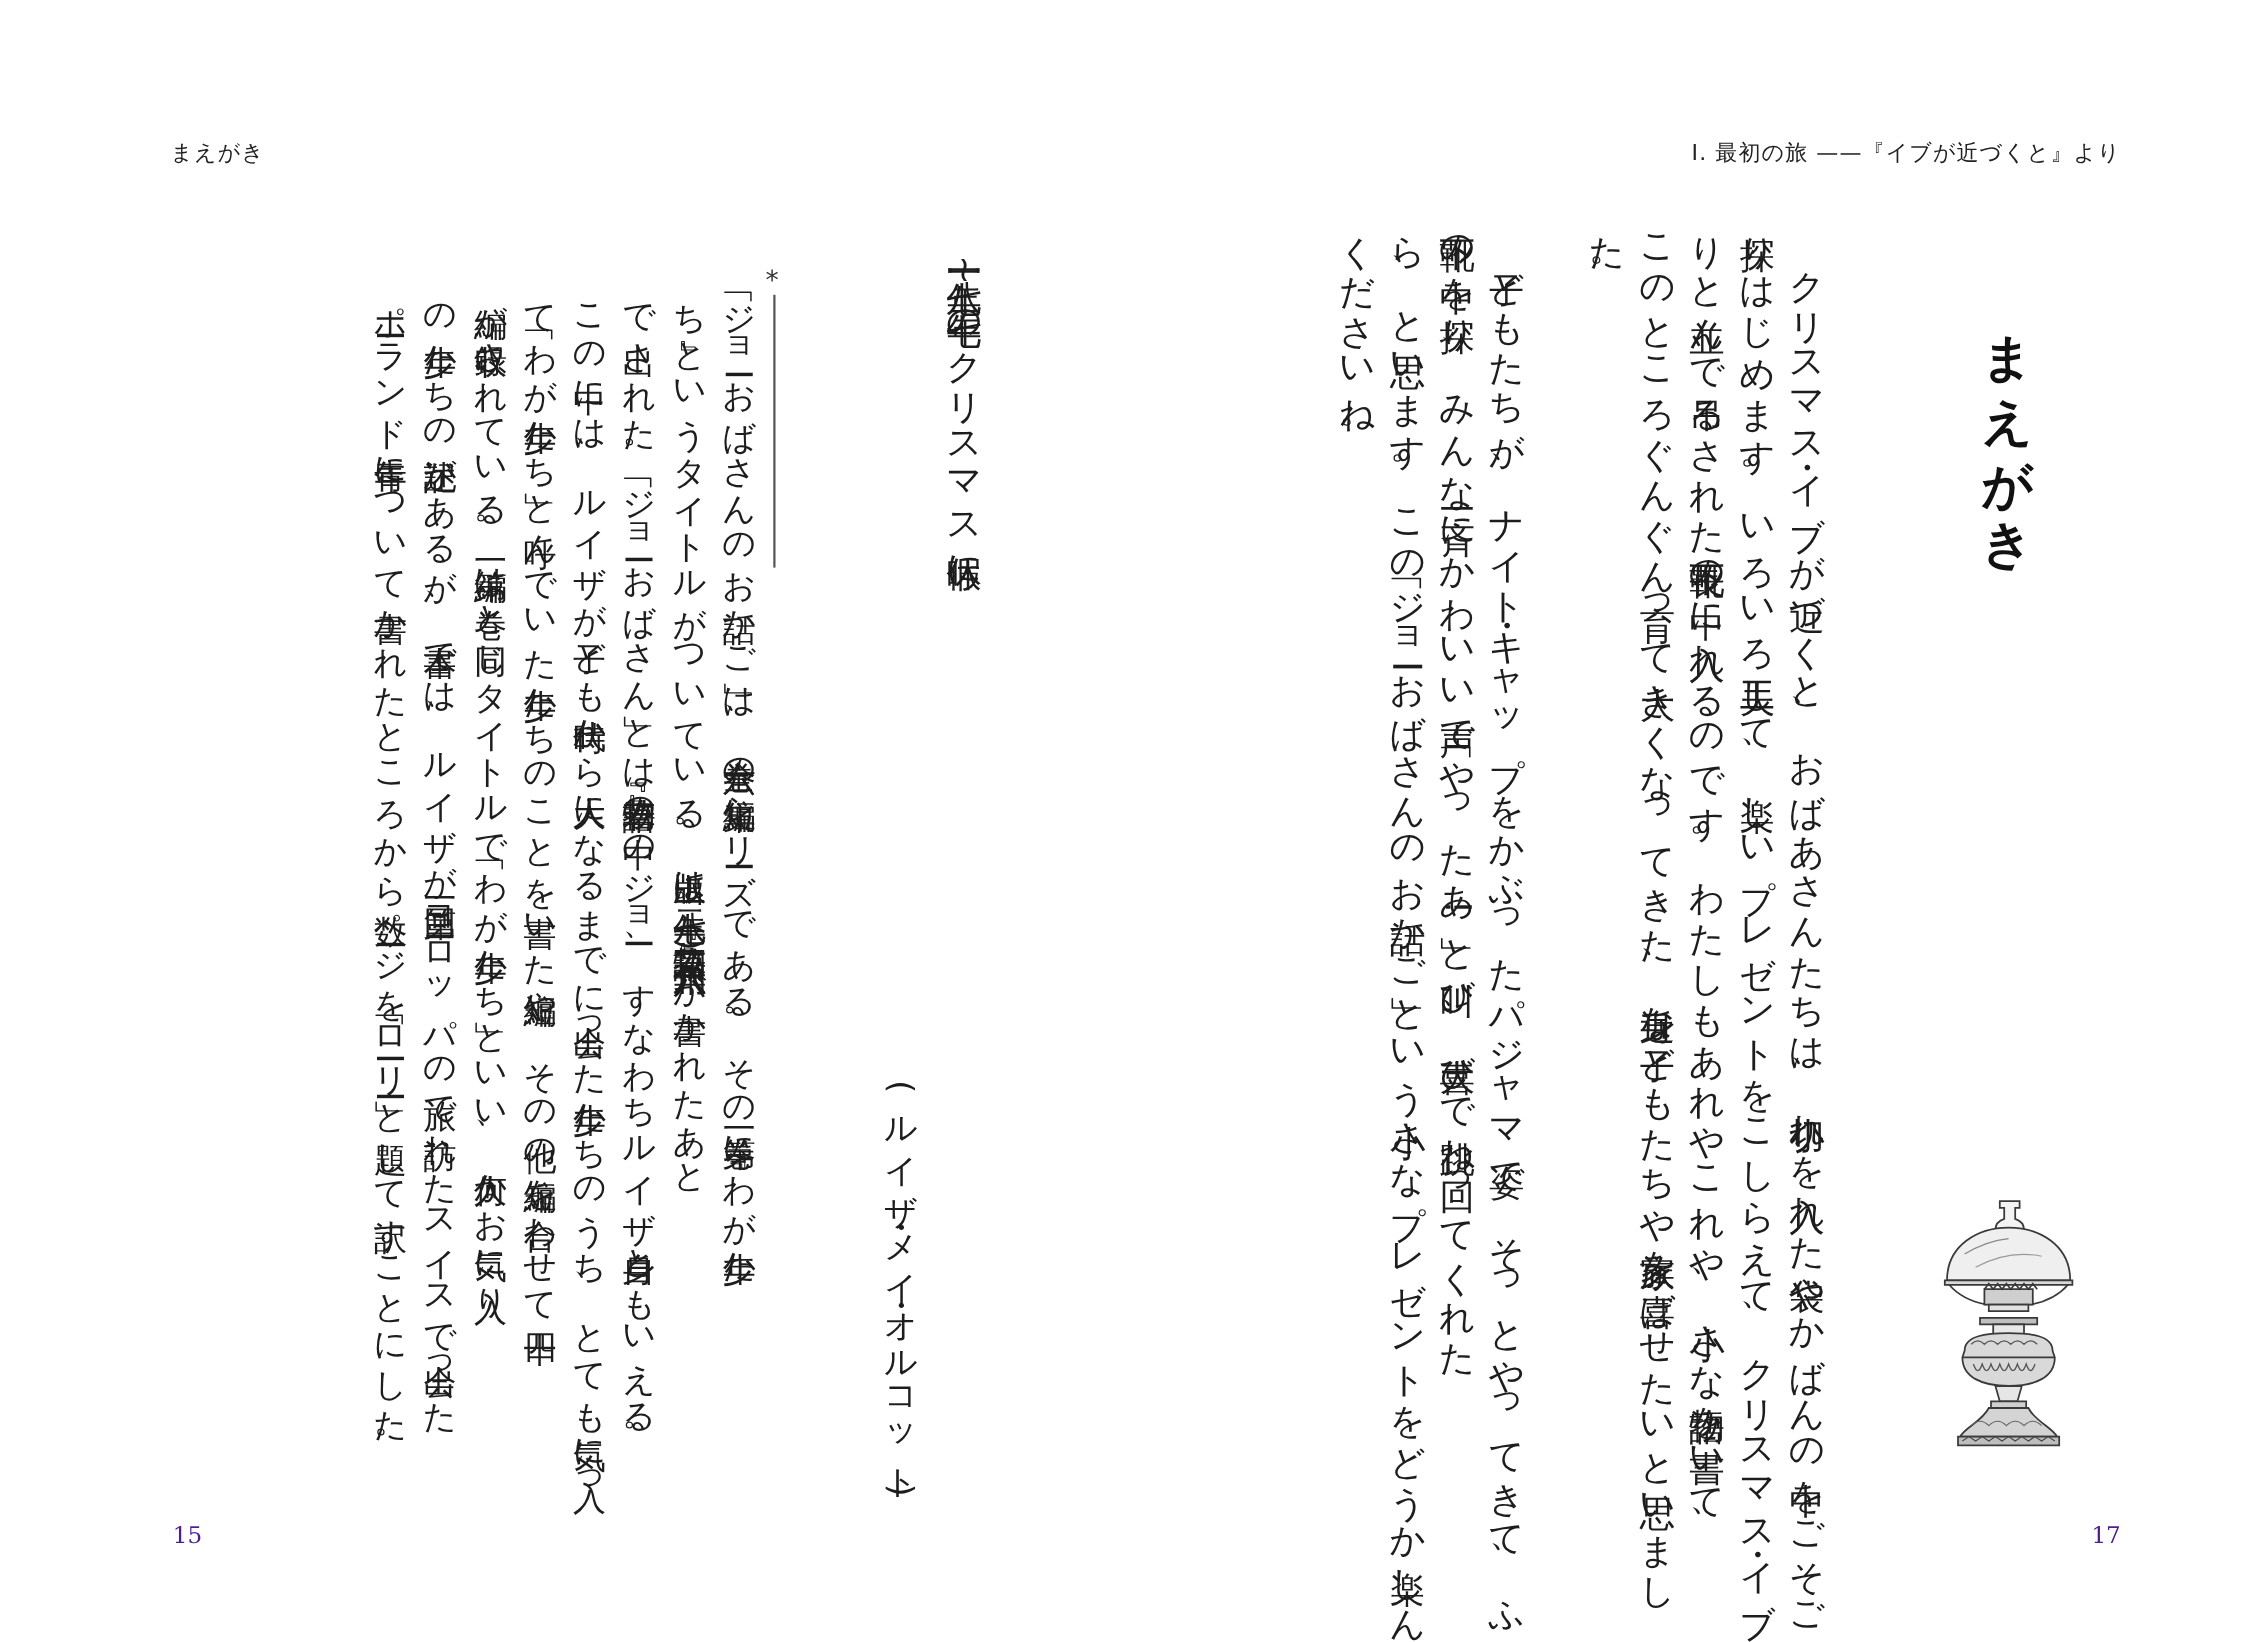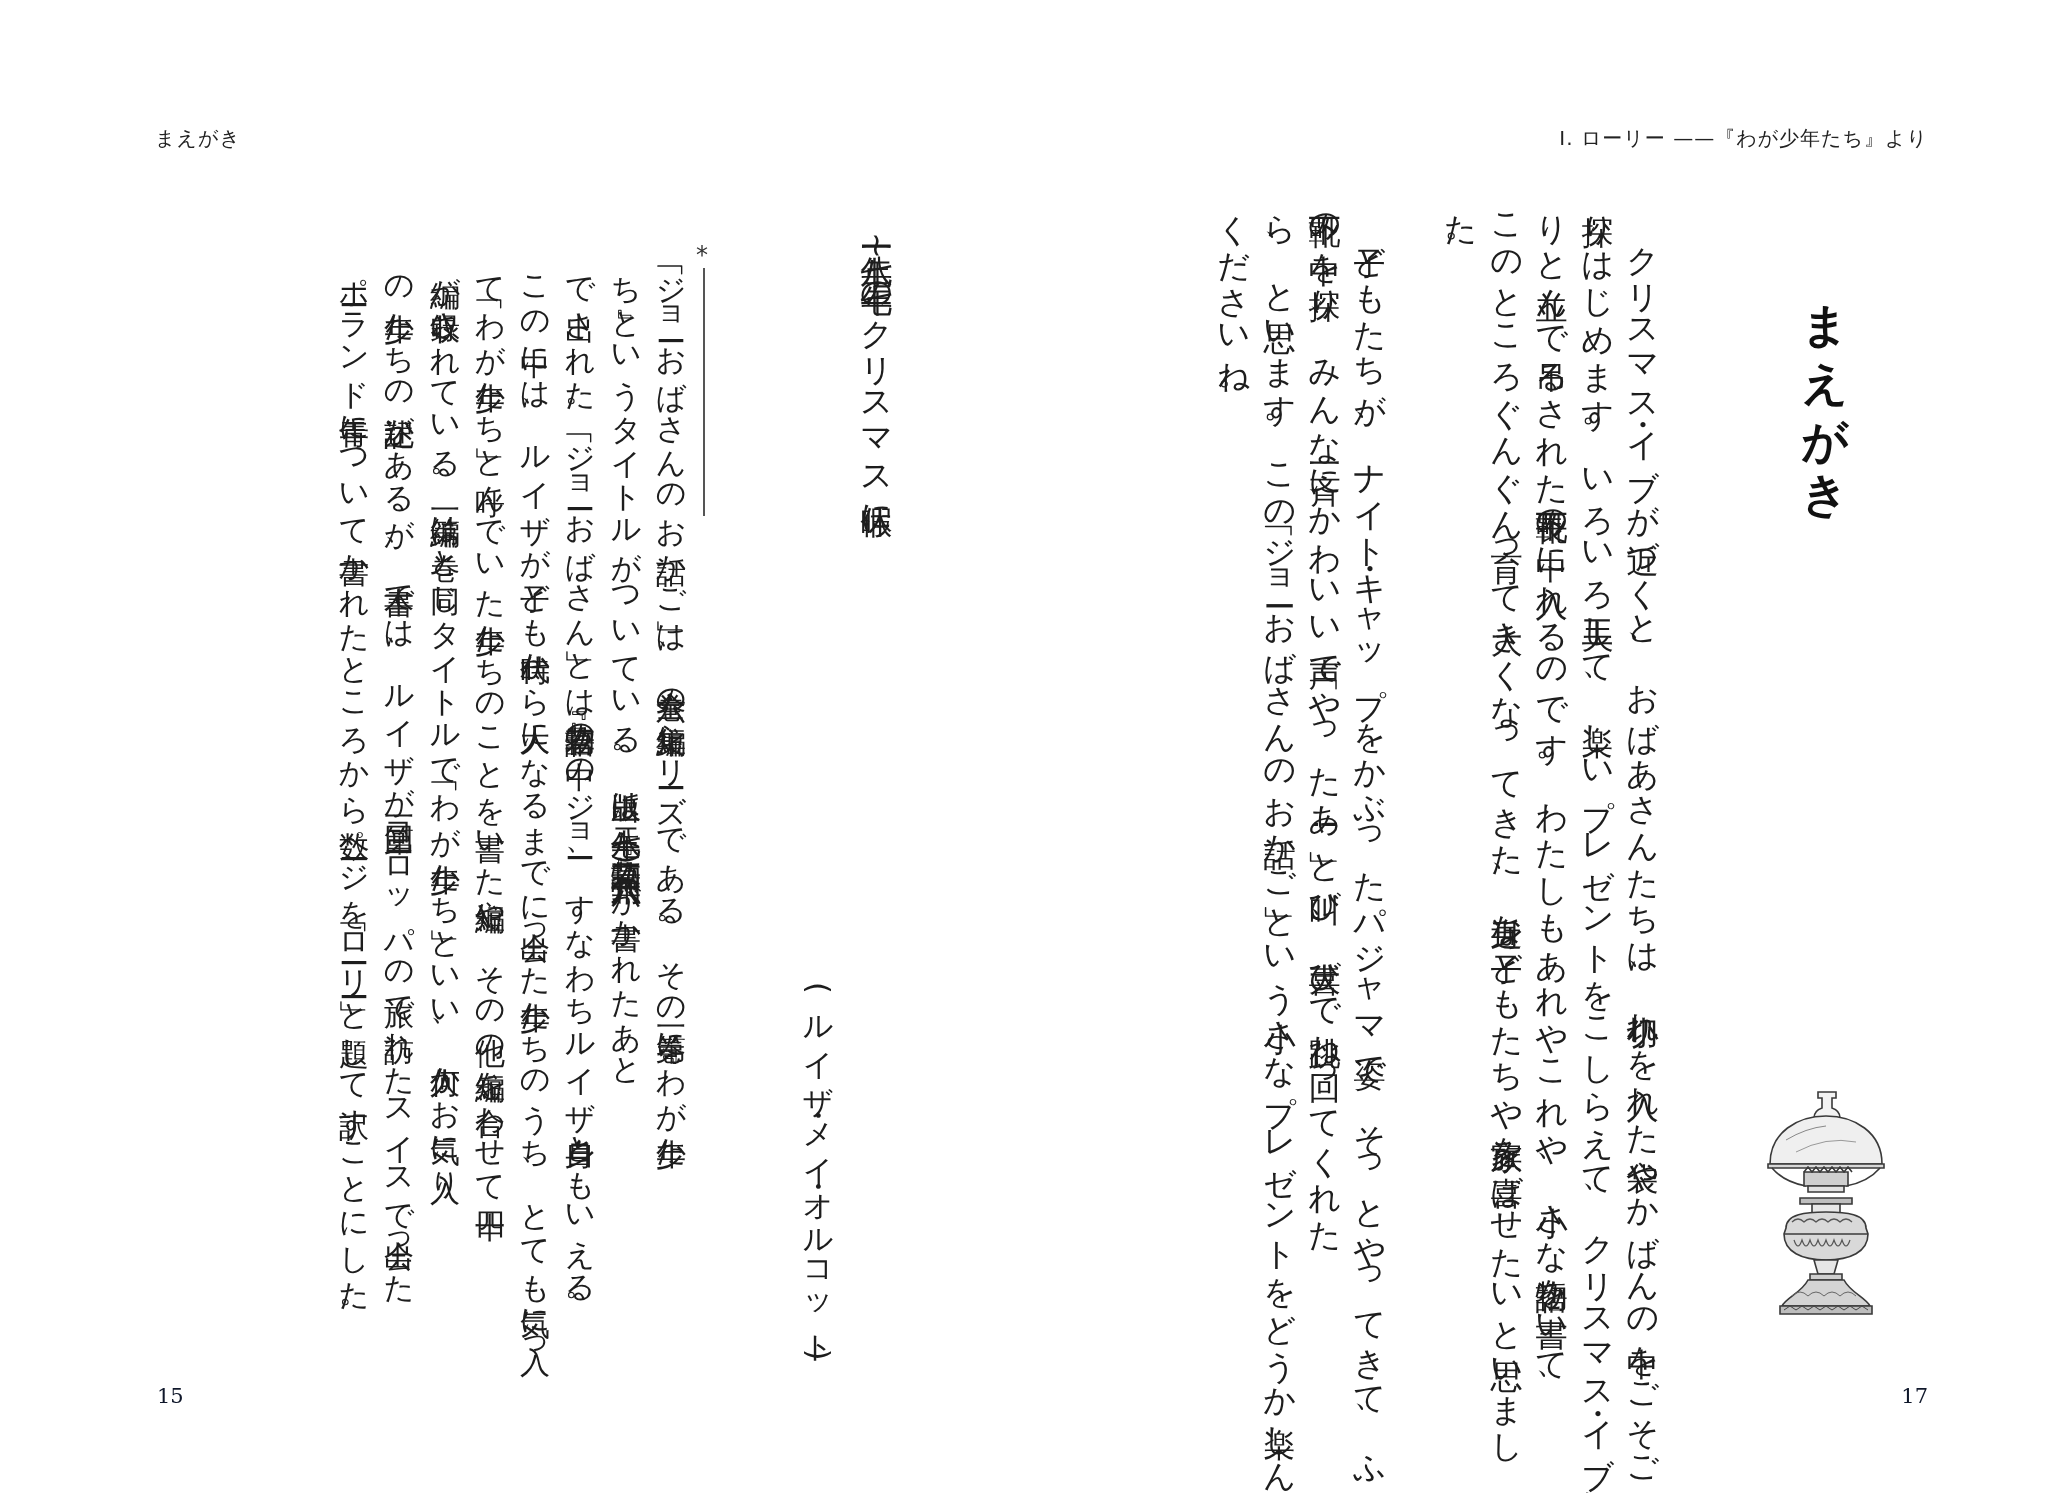--- a/index.html
+++ b/index.html
@@ -10,21 +10,21 @@
     .page { position: absolute; top: 0; height: 1402px; width: 1024px; }
     .page-left { left: 0; }
     .page-right { left: 1024px; }
     .running-head {
       position: absolute; top: 125px; font-size: 20px; letter-spacing: 1px; color: #222;
       font-family: "DejaVu Sans", "Liberation Sans", sans-serif; white-space: nowrap;
     }
     .page-left .running-head { left: 155px; }
     .page-right .running-head { right: 120px; }
     .folio {
-      position: absolute; top: 1384px; font-size: 21px; color: #0f172a;
+      position: absolute; top: 1384px; font-size: 21px; color: #4c1d95;
       font-family: "DejaVu Serif", "Liberation Serif", serif;
     }
     .page-left .folio { left: 157px; }
     .page-right .folio { right: 120px; }
 
     .vcol {
       position: absolute; writing-mode: vertical-rl; -webkit-writing-mode: vertical-rl;
       font-family: "DejaVu Sans", "Liberation Sans", sans-serif;
       white-space: nowrap; line-height: 1; color: #1d1d1d;
     }
@@ -61,21 +61,21 @@
   <div class="vcol note-text" style="left:520px; top:256px;">この中には、ルイザが子ども時代から大人になるまでに出会った少年たちのうち、とても気に入っ</div>
   <div class="vcol note-text" style="left:475px; top:256px;">て「わが少年たち」と呼んでいた少年たちのことを書いた短編や、その他の短編を合わせて十四</div>
   <div class="vcol note-text" style="left:430px; top:256px;">編が収録されている。第一編は巻と同じタイトルで「わが少年たち」といい、何人かお気に入り</div>
   <div class="vcol note-text" style="left:384px; top:256px;">の少年たちの記述があるが、本書では、ルイザが第一回ヨーロッパの旅で訪れたスイスで出会った</div>
   <div class="vcol note-text" style="left:339px; top:256px;">ポーランド青年について書かれたところから数ページを「ローリー」と題して訳すことにした。</div>
 
   <div class="folio">15</div>
 </div>
 
 <div class="page page-right">
-  <div class="running-head">I. ローリー ——『わが少年たち』より</div>
+  <div class="running-head">I. 最初の旅 ——『イブが近づくと』より</div>
 
   <div class="vcol chapter-title" style="left:779px; top:272px;">まえがき</div>
 
   <div class="vcol body-text" style="left:603px; top:224px;">クリスマス・イブが近づくと、おばあさんたちは、小切れを入れた袋やかばんの中をごそごそ</div>
   <div class="vcol body-text" style="left:558px; top:192px;">探りはじめます。いろいろ工夫して、楽しいプレゼントをこしらえて、クリスマス・イブにずら</div>
   <div class="vcol body-text" style="left:512px; top:192px;">りと並んで吊るされた長靴下の中に入れるのです。わたしもあれやこれや、小さな物語を書いて、</div>
   <div class="vcol body-text" style="left:467px; top:192px;">このところぐんぐん育って大きくなってきた、身近な子どもたちや家族を喜ばせたいと思いまし</div>
   <div class="vcol body-text" style="left:421px; top:192px;">た。</div>
 
   <div class="vcol body-text" style="left:330px; top:224px;">子どもたちが、ナイト・キャップをかぶったパジャマ姿で、そっとやってきて、ふくらんだ長</div>

